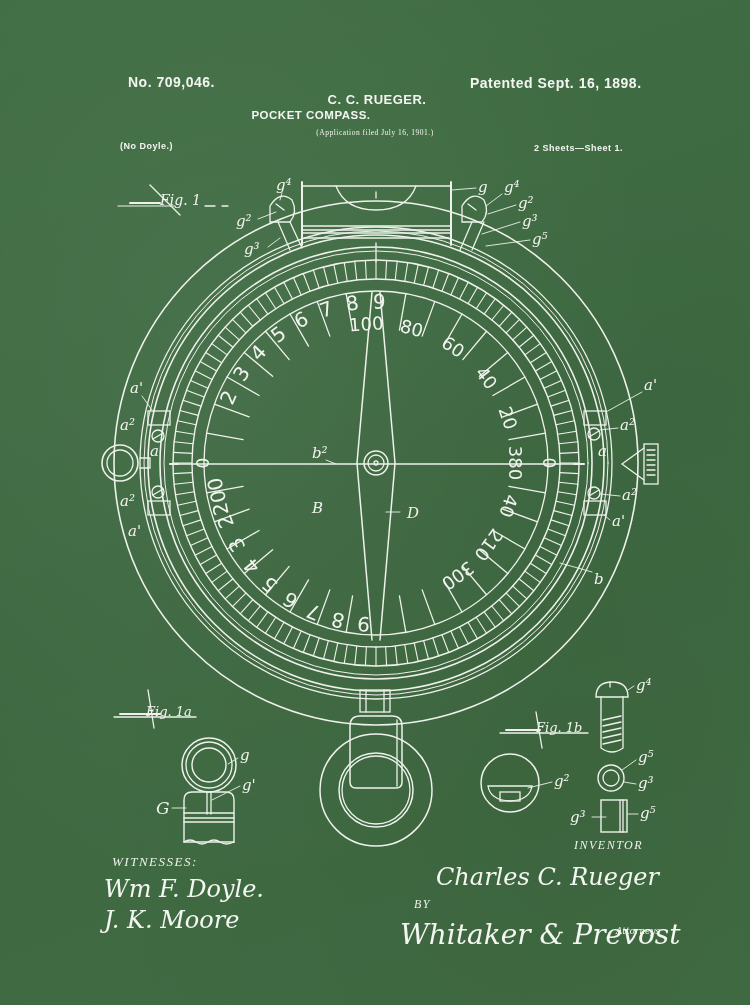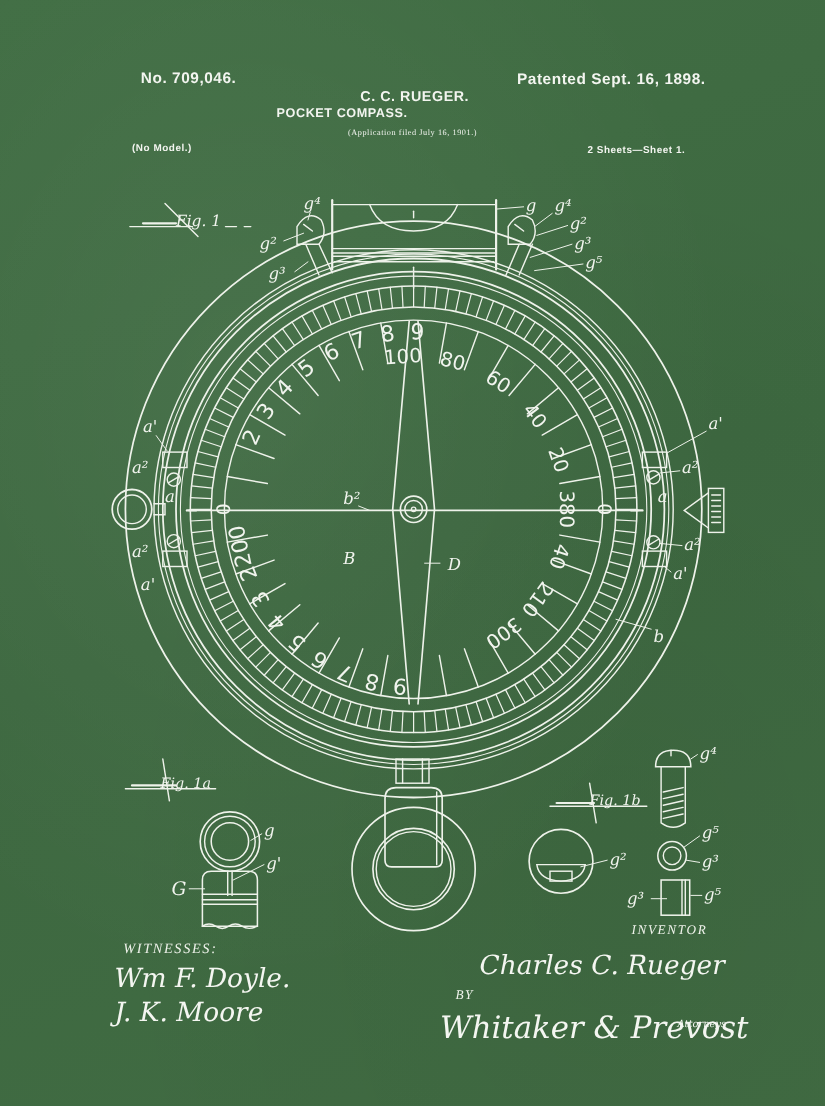--- a/index.html
+++ b/index.html
@@ -2,21 +2,21 @@
 <html><head>
 <meta charset="utf-8">
 <style>
   html, body { margin:0; padding:0; }
   body { width:750px; height:1005px; overflow:hidden; background:#3f6b42; position:relative; font-family:"Liberation Sans", sans-serif; color:#f1f4ee; }
   .board { position:absolute; left:0; top:0; width:750px; height:1005px;
     background:
       radial-gradient(ellipse at 30% 35%, rgba(255,255,255,0.05), rgba(255,255,255,0) 60%),
       radial-gradient(ellipse at 75% 80%, rgba(0,0,0,0.05), rgba(0,0,0,0) 60%),
       linear-gradient(160deg, #416e44 0%, #3d6840 50%, #416c43 100%); }
-  .hdr { position:absolute; font-weight:bold; color:#f3f5f0; letter-spacing:0.5px; white-space:nowrap; }
+  .hdr { position:absolute; font-weight:bold; color:#f3f5f0; letter-spacing:0.5px; white-space:nowrap;margin-top:12px; }
   .h-no { left:128px; top:62px; font-size:14px; }
   .h-pat { left:470px; top:63px; font-size:14px; }
   .h-name { left:0; width:750px; text-align:center; top:80px; font-size:13px; padding-left:2px; }
   .h-title { left:0; width:622px; text-align:center; top:97px; font-size:11.5px; }
   .h-app { left:0; width:750px; text-align:center; top:116px; font-size:7.5px; font-weight:normal; font-family:"Liberation Serif", serif; }
   .h-model { left:120px; top:129px; font-size:9px; }
   .h-sheets { left:534px; top:131px; font-size:9px;text-align:right; }
   svg.draw { position:absolute; left:0; top:0; }
   .lbl { font-family:"DejaVu Serif", serif; font-style:italic; fill:#f1f4ee; }
   .sig { font-family:"DejaVu Serif", serif; font-style:italic; fill:#f4f6f1; }
@@ -25,21 +25,21 @@
 </head>
 <body>
 
 <div class="board"></div>
 
 <div class="hdr h-no">No. 709,046.</div>
 <div class="hdr h-pat">Patented Sept. 16, 1898.</div>
 <div class="hdr h-name">C. C. RUEGER.</div>
 <div class="hdr h-title">POCKET COMPASS.</div>
 <div class="hdr h-app">(Application filed July 16, 1901.)</div>
-<div class="hdr h-model">(No Model.)</div>
+<div class="hdr h-model">(No Doyle.)</div>
 <div class="hdr h-sheets">2 Sheets—Sheet 1.</div>
 
 <svg class="draw" width="750" height="1005" viewBox="0 0 750 1005" fill="none" stroke="#eef2ea" stroke-width="1.3" stroke-linecap="round">
 
   <g>
     <line x1="130" y1="203" x2="160" y2="203" stroke-width="2"></line>
     <line x1="118" y1="206" x2="175" y2="206" stroke-width="1.2"></line>
     <line x1="150" y1="185" x2="180" y2="215"></line>
     <text x="160" y="205" class="lbl" stroke="none" font-size="14">Fig. 1</text>
     <line x1="205" y1="206" x2="215" y2="206"></line>

